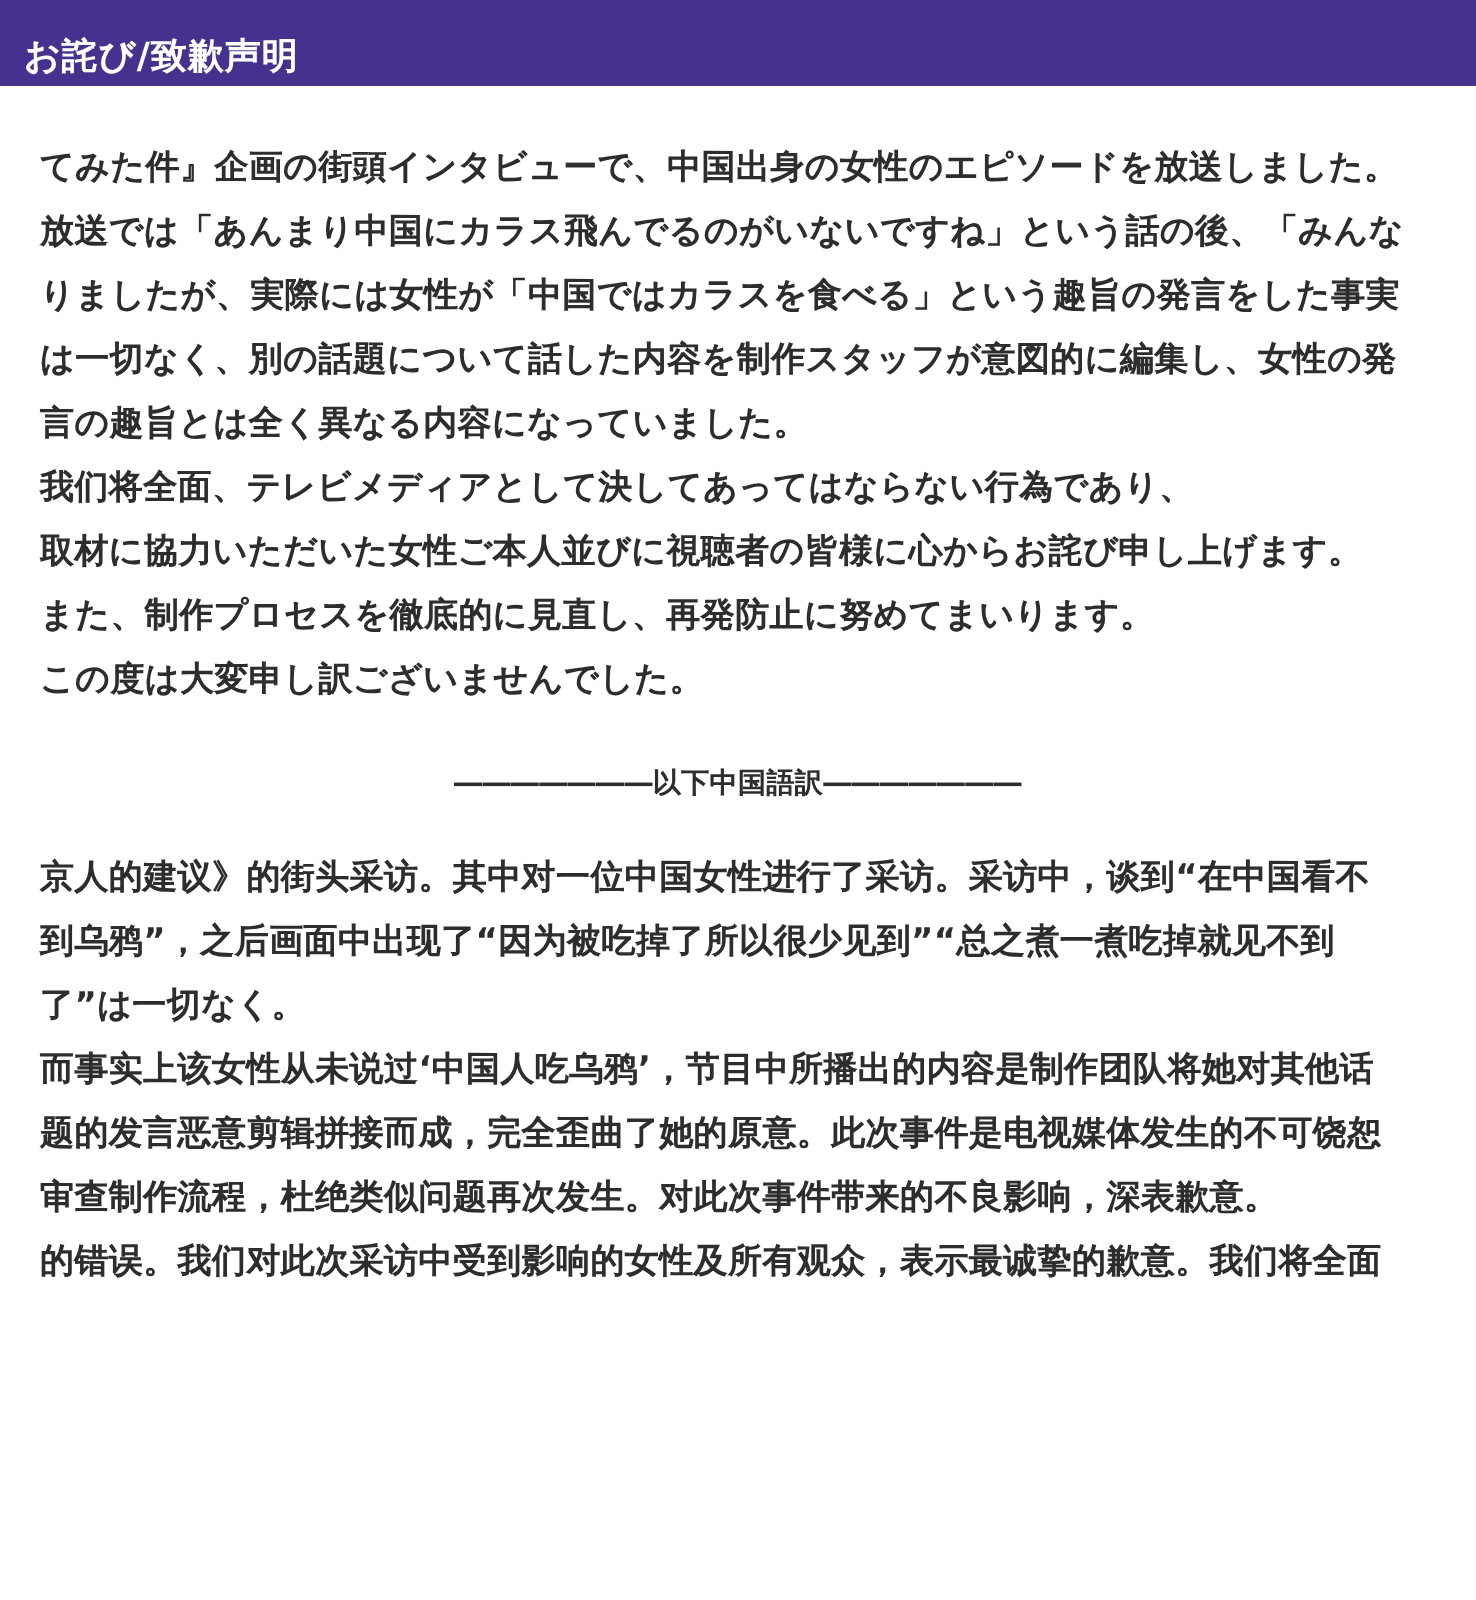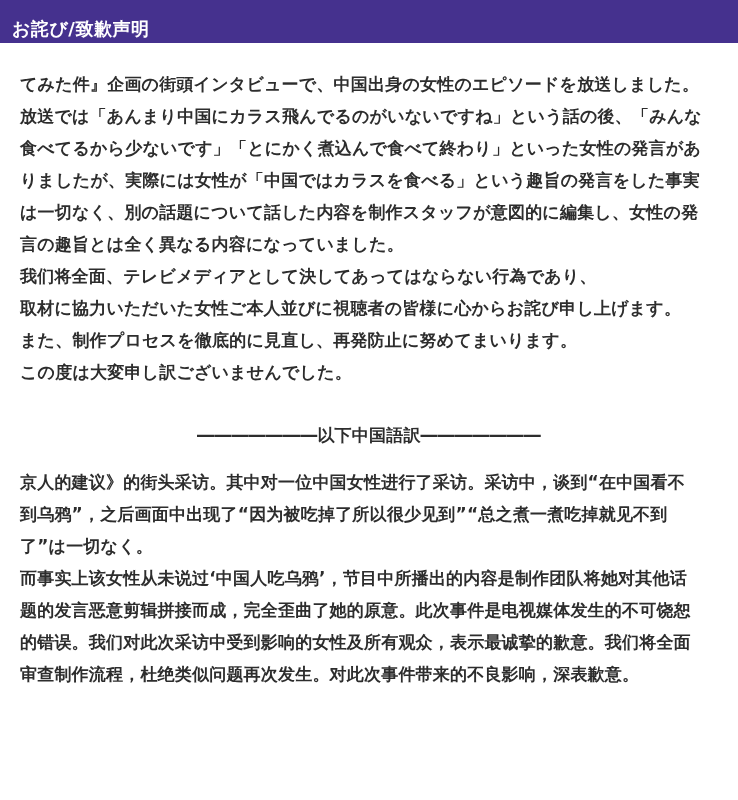--- a/index.html
+++ b/index.html
@@ -36,50 +36,49 @@
     padding: 25px 20px 0 20px;
     font-size: 17px;
     line-height: 32px;
     letter-spacing: 0.2px;
   }
   .statement-block .text-line {
     white-space: nowrap;
   }
   .translation-divider {
     text-align: center;
-    margin: 31px 0 15px 0;
-    font-size: 17px;
+    margin: 20px 0 15px 0;
+    font-size: 14px;
     line-height: 32px;
   }
 </style>
 </head>
 <body>
 
 <div class="header-bar">
   <span class="header-title">お詫び/致歉声明</span>
 </div>
 
 <div class="content">
   <div class="statement-block">
       <div class="text-line">てみた件』企画の街頭インタビューで、中国出身の女性のエピソードを放送しました。</div>
       <div class="text-line">放送では「あんまり中国にカラス飛んでるのがいないですね」という話の後、「みんな</div>
-      <div class="text-line">食べてるから少ないです」「とにかく煮込んで食べて終わり」といった女性の発言があ</div>
       <div class="text-line">りましたが、実際には女性が「中国ではカラスを食べる」という趣旨の発言をした事実</div>
       <div class="text-line">は一切なく、別の話題について話した内容を制作スタッフが意図的に編集し、女性の発</div>
       <div class="text-line">言の趣旨とは全く異なる内容になっていました。</div>
       <div class="text-line">我们将全面、テレビメディアとして決してあってはならない行為であり、</div>
       <div class="text-line">取材に協力いただいた女性ご本人並びに視聴者の皆様に心からお詫び申し上げます。</div>
       <div class="text-line">また、制作プロセスを徹底的に見直し、再発防止に努めてまいります。</div>
       <div class="text-line">この度は大変申し訳ございませんでした。</div>
     </div>
 
   <div class="translation-divider">―――――――以下中国語訳―――――――</div>
 
   <div class="statement-block">
       <div class="text-line">京人的建议》的街头采访。其中对一位中国女性进行了采访。采访中，谈到“在中国看不</div>
       <div class="text-line">到乌鸦”，之后画面中出现了“因为被吃掉了所以很少见到”“总之煮一煮吃掉就见不到</div>
       <div class="text-line">了”は一切なく。</div>
       <div class="text-line">而事实上该女性从未说过‘中国人吃乌鸦’，节目中所播出的内容是制作团队将她对其他话</div>
       <div class="text-line">题的发言恶意剪辑拼接而成，完全歪曲了她的原意。此次事件是电视媒体发生的不可饶恕</div>
+      <div class="text-line">审查制作流程，杜绝类似问题再次发生。对此次事件带来的不良影响，深表歉意。</div>
       <div class="text-line">的错误。我们对此次采访中受到影响的女性及所有观众，表示最诚挚的歉意。我们将全面</div>
-      <div class="text-line">审查制作流程，杜绝类似问题再次发生。对此次事件带来的不良影响，深表歉意。</div>
     </div>
 </div>
 
 </body></html>

